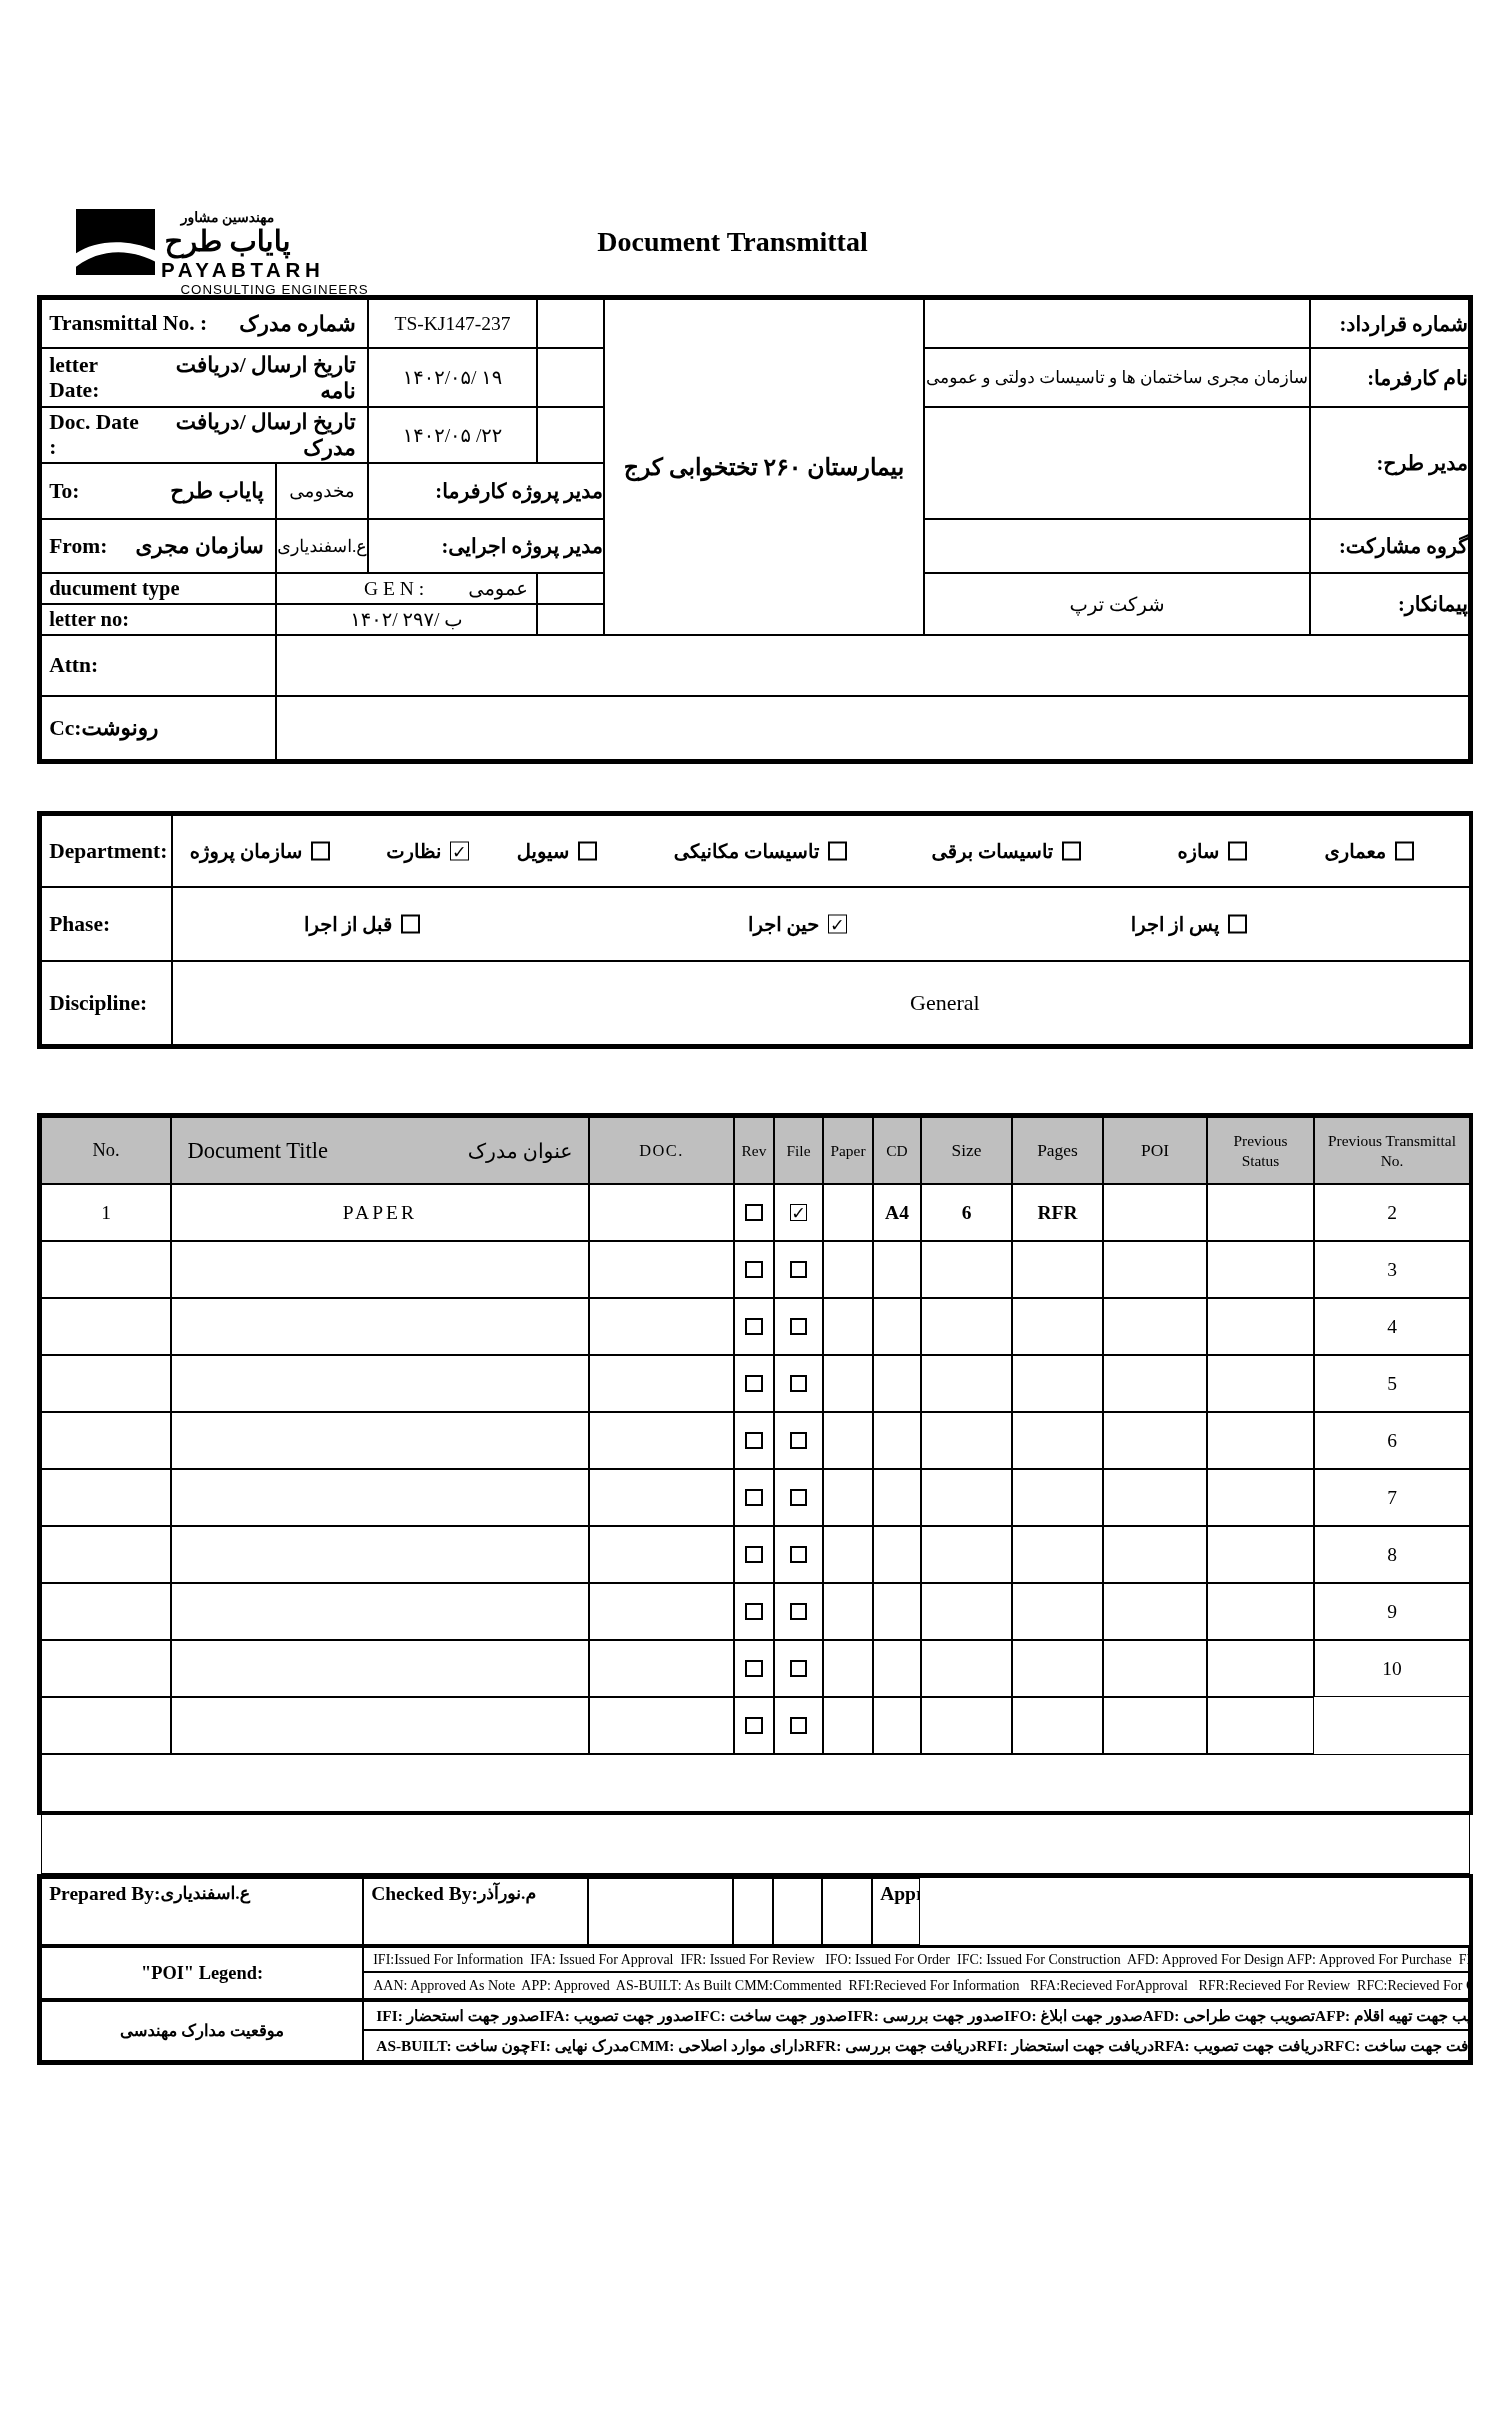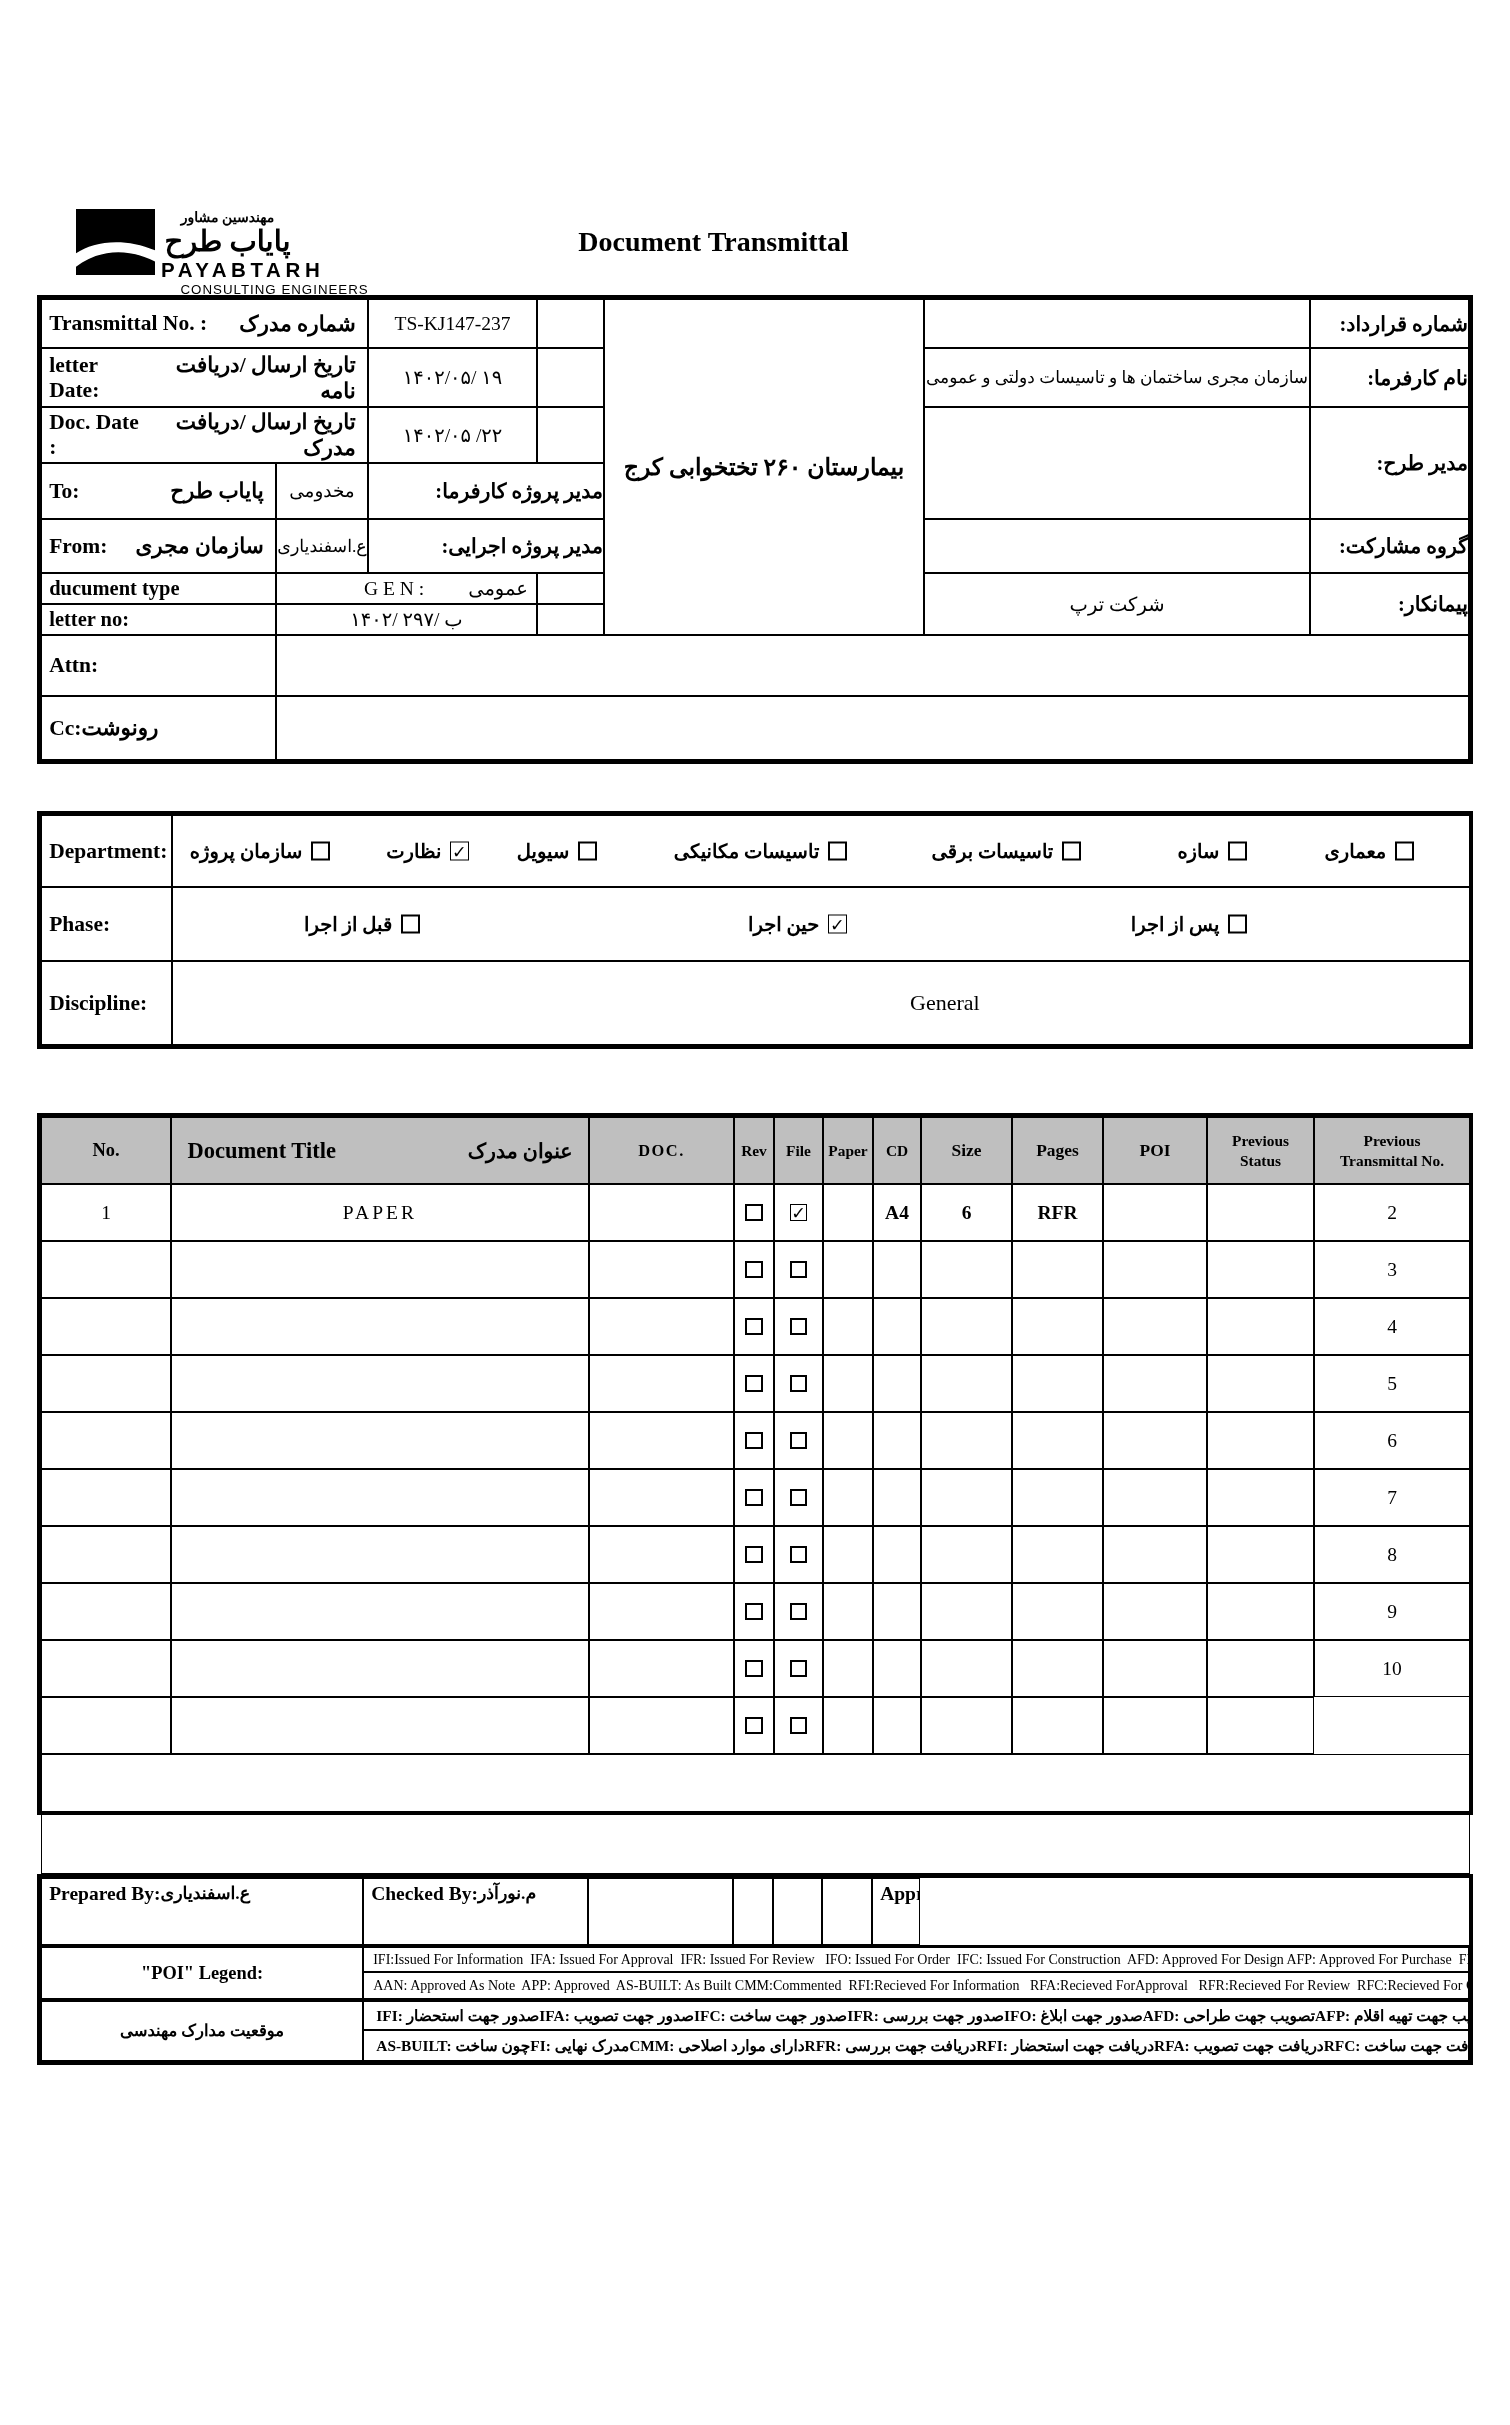--- a/index.html
+++ b/index.html
@@ -7,41 +7,41 @@
         font-family:"Liberation Serif","DejaVu Serif",serif;color:#000;margin-top:12px;}
   
   .logo-box{position:absolute;left:76px;top:197px;width:79px;height:66px;background:#000;}
   .logo-box svg{display:block;width:100%;height:100%;}
   .logo-text{position:absolute;left:161px;top:199px;width:215px;line-height:1.05;}
   .logo-fa-small{font-size:14px;font-weight:bold;text-align:center;width:133px;}
   .logo-fa-big{font-size:29px;font-weight:bold;text-align:center;width:133px;}
   .logo-en{font-family:"Liberation Sans","DejaVu Sans",sans-serif;font-weight:bold;font-size:20.5px;letter-spacing:4.6px;margin-top:3.1px;}
   .logo-en-sub{font-family:"Liberation Sans","DejaVu Sans",sans-serif;font-size:13.3px;letter-spacing:1px;margin-top:2px;margin-left:19.5px;}
   
-  .doc-title{position:absolute;left:570px;top:214px;width:287px;text-align:center;
+  .doc-title{position:absolute;left:589px;top:214px;width:287px;text-align:center;
              font-size:28px;font-weight:bold;}
   
   .gridtbl{position:absolute;display:grid;border:4.1px solid #000;background:#fff;}
   .gcell{border:1px solid #000;box-sizing:border-box;display:flex;align-items:center;
          font-size:19.5px;overflow:hidden;position:relative;}
   .lblcell{justify-content:space-between;padding:0 11.3px 0 7.2px;font-weight:bold;font-size:21.5px;}
   .ctr{justify-content:center;text-align:center;}
   .rtl{direction:rtl;}
   .falbl{font-weight:bold;font-size:20.5px;justify-content:flex-start;padding-left:5.1px;direction:rtl;}
   .topleft{align-items:flex-start;justify-content:flex-start;padding:4.1px 7.2px;}
   
   .cb{display:inline-flex;width:19.5px;height:19.5px;border:2.6px solid #000;box-sizing:border-box;
       align-items:center;justify-content:center;font-size:17.4px;font-weight:bold;background:#fff;
       font-family:"DejaVu Sans",sans-serif;}
   .cb.checked{border-width:1.5px;}
   .cb.small{width:17.4px;height:17.4px;}
   .cb-item{position:absolute;top:50%;transform:translateY(-50%);display:flex;align-items:center;gap:8.2px;direction:ltr;}
   .cb-lbl{font-weight:bold;font-size:19.5px;direction:rtl;white-space:nowrap;}
   
-  .dhead{background:#bfbfbf;font-weight:bold;justify-content:center;text-align:center;font-size:18.4px;}
+  .dhead{background:#bfbfbf;font-weight:normal;justify-content:center;text-align:center;font-size:18.4px;}
   .dhead.sm{font-size:15.4px;line-height:1.25;}
   .dcell{border:1px solid #000;box-sizing:border-box;display:flex;align-items:center;justify-content:center;
          text-align:center;font-size:19.5px;overflow:hidden;}
   .c-title{font-weight:bold;direction:rtl;}
   .c-doc{letter-spacing:3.1px;}
   .c-size,.c-pages,.c-poi{font-weight:bold;}
   
   .legline{display:flex;align-items:center;padding:0 9.2px;font-size:14px;white-space:pre;overflow:hidden;}
   .faleg{direction:ltr;justify-content:space-between;font-size:15.4px;font-weight:bold;padding:0 12.3px;}
   .faleg span{white-space:nowrap;direction:ltr;unicode-bidi:plaintext;}

